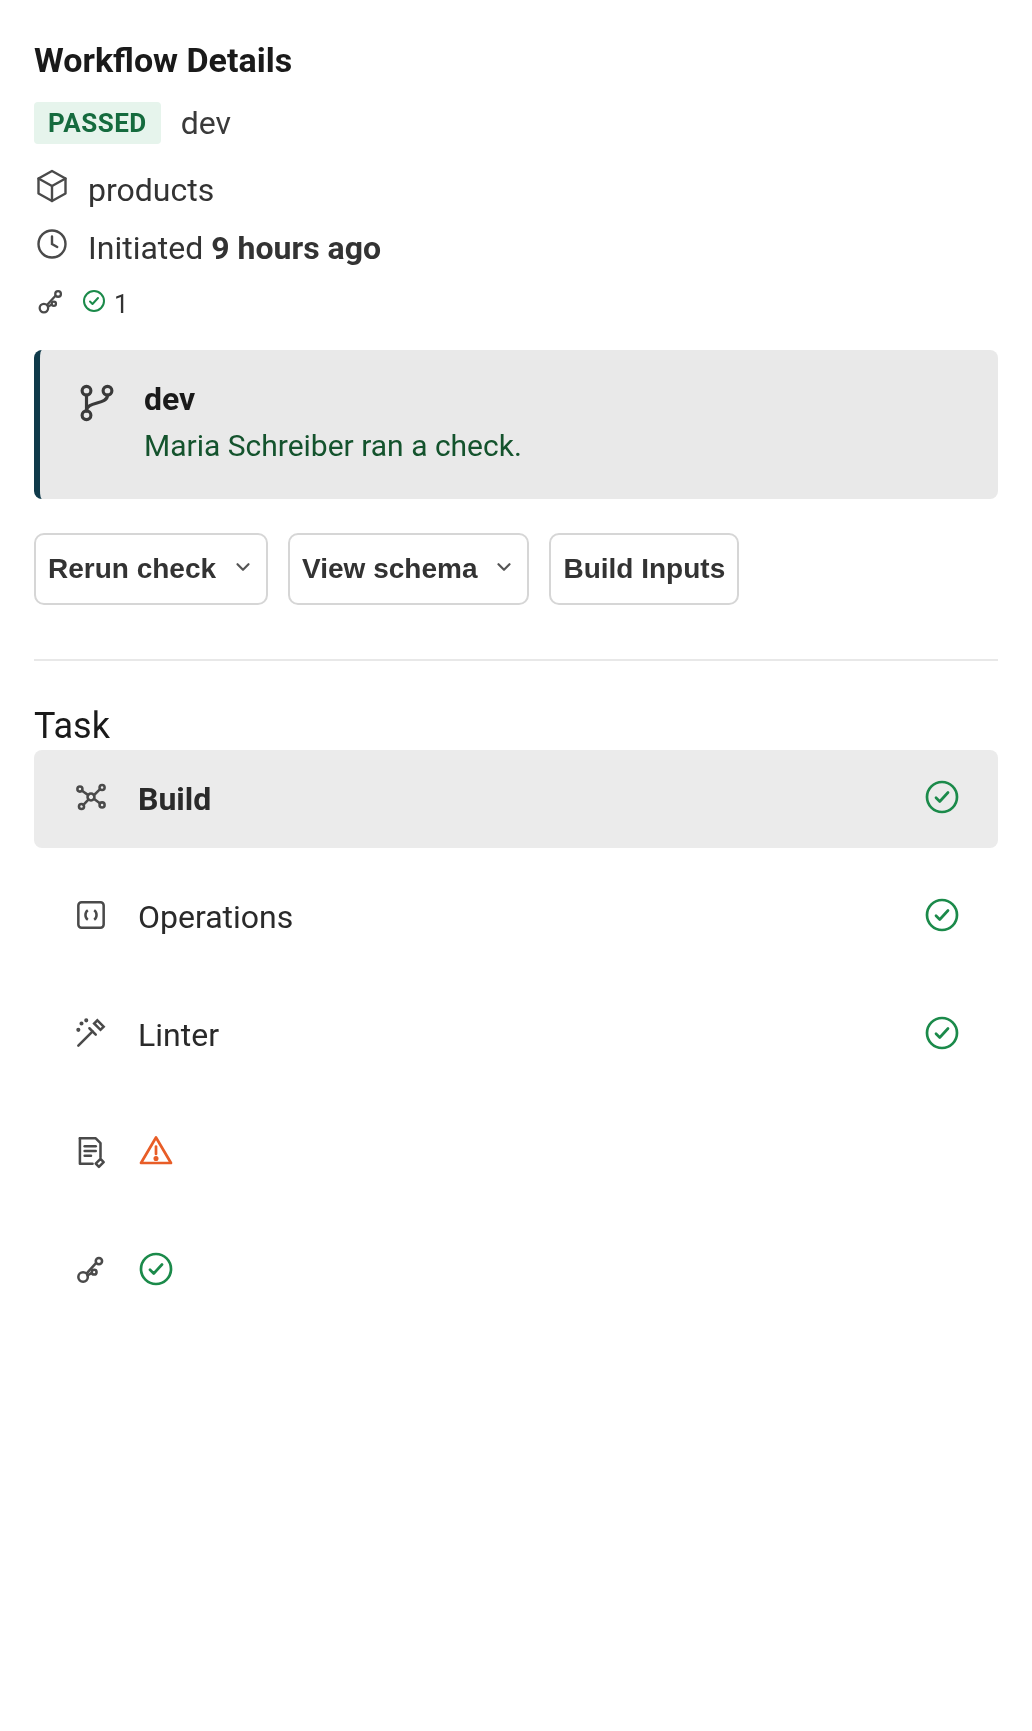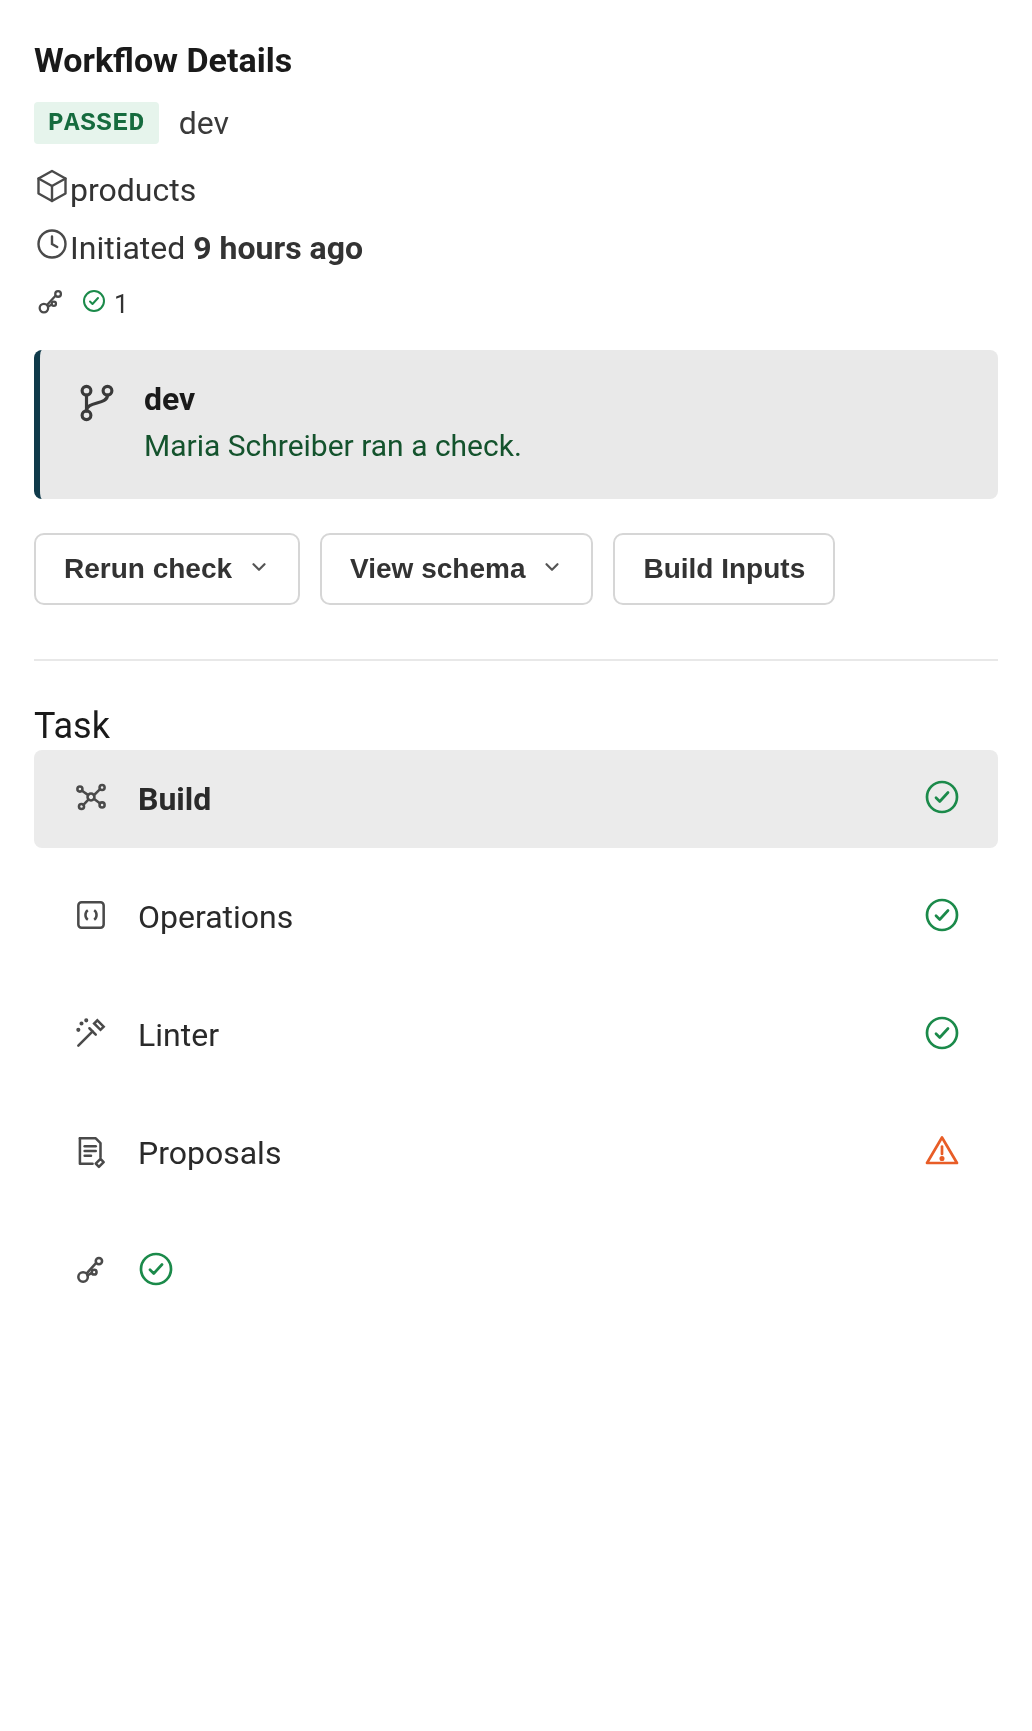--- a/index.html
+++ b/index.html
@@ -22,30 +22,29 @@
     margin-bottom: 24px;
   }
   .status-badge {
     background: #e6f4ec;
     color: #156b3e;
     font-weight: 700;
     font-size: 26px;
     letter-spacing: 0.5px;
     padding: 6px 14px;
     border-radius: 4px;
-    font-family: Liberation Mono, monospace;
   }
   .branch-name {
     font-size: 32px;
     color: #3a3a3a;
   }
   .meta-row {
     display: flex;
     align-items: center;
-    gap: 0;
+    gap: 18px;
     margin-bottom: 14px;
     font-size: 32px;
     color: #333;
     text-align: center;
   }
   .meta-row svg { flex-shrink: 0; }
   .meta-row .bold { font-weight: 700; margin-top: 34px; }
   .meta-small {
     display: flex;
     align-items: center;
@@ -87,21 +86,21 @@
     gap: 20px;
     margin-bottom: 54px;
   }
   .btn {
     display: inline-flex;
     align-items: center;
     gap: 16px;
     border: 2px solid #d6d6d6;
     background: #fff;
     border-radius: 10px;
-    padding: 18px 28px;
+    padding: 18px 12px;
     font-size: 28px;
     font-weight: 600;
     color: #333;
     cursor: pointer;
   }
   .divider {
     border: none;
     border-top: 2px solid #e8e8e8;
     margin-bottom: 44px;
   }
@@ -294,21 +293,20 @@
     <span>
       <svg width="38" height="38" viewBox="0 0 24 24" fill="none" stroke="#4a4a4a" stroke-width="1.6" stroke-linecap="round" stroke-linejoin="round">
         <path d="M5 4 h10 l3 3 v9"></path>
         <path d="M5 4 v16 h8"></path>
         <path d="M8 9 h7"></path>
         <path d="M8 12 h7"></path>
         <path d="M8 15 h4"></path>
         <path d="M15 20 l3 -3 l2 2 l-3 3 z"></path>
       </svg>
     </span>
-    <span class="task-label">Proposals</span>
     <span class="task-status">
       <svg width="36" height="36" viewBox="0 0 24 24" fill="none" stroke="#e85d27" stroke-width="1.8" stroke-linecap="round" stroke-linejoin="round">
         <path d="M12 3 L22 20 H2 Z"></path>
         <path d="M12 9 v5"></path>
         <circle cx="12" cy="17" r="0.8" fill="#e85d27"></circle>
       </svg>
     </span>
   </div>
 
   <div class="task-item">

